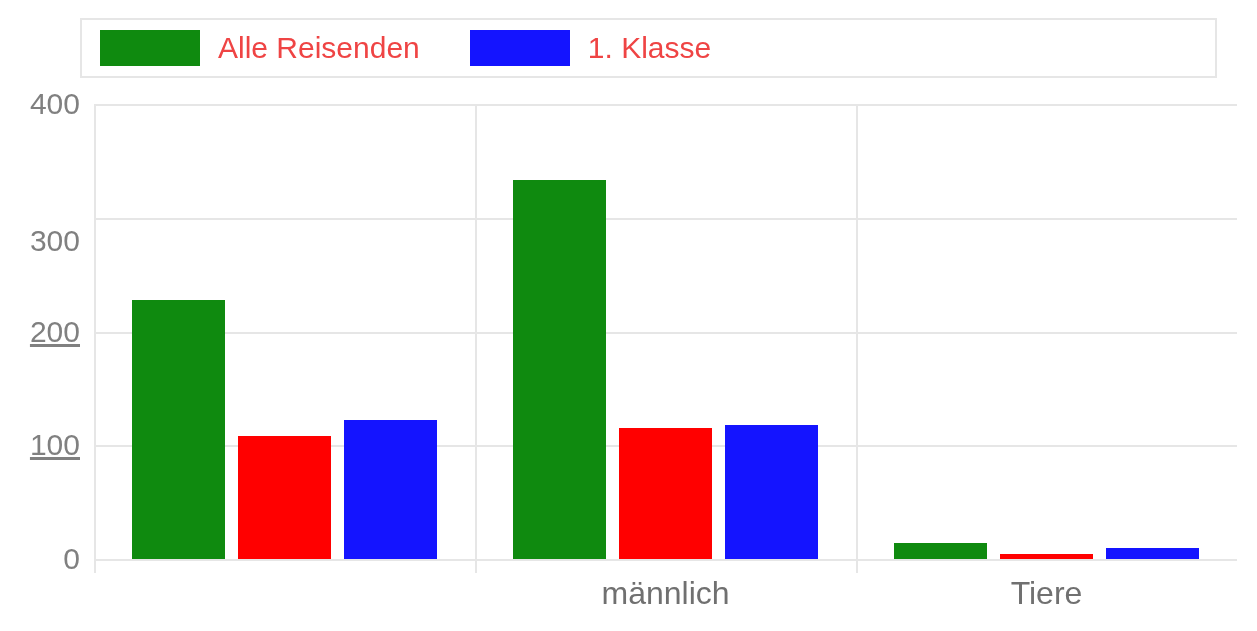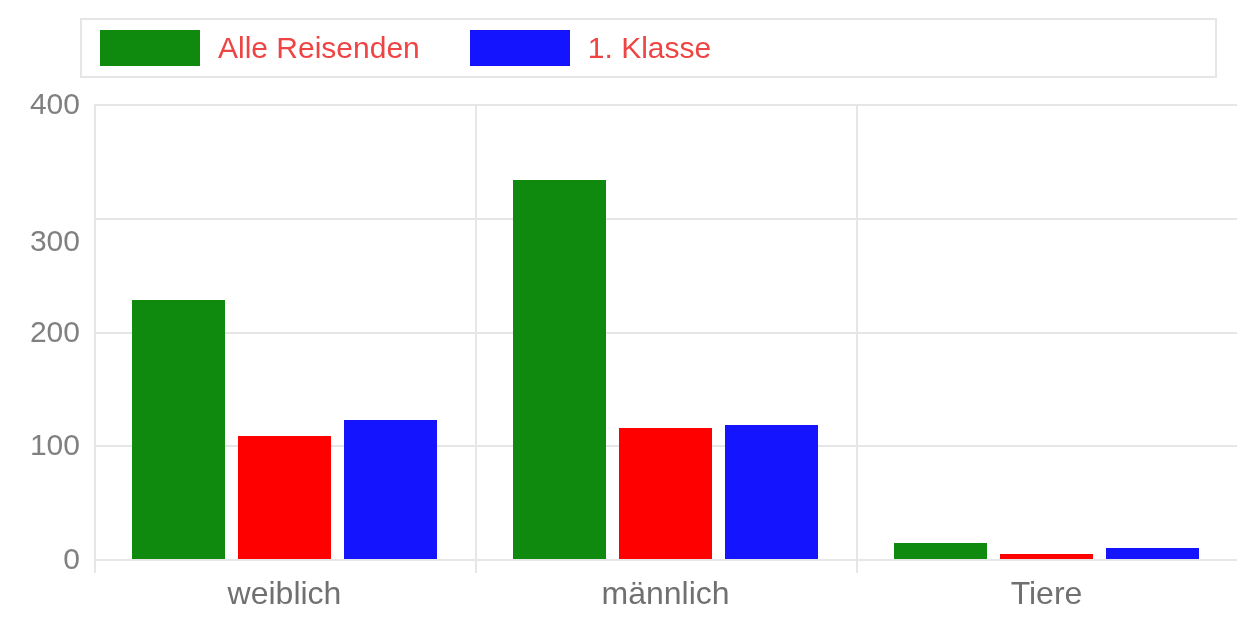--- a/index.html
+++ b/index.html
@@ -104,31 +104,30 @@
       <span class="legend-swatch" style="background:#1414ff"></span>
       <span>1. Klasse</span>
     </div>
   </div>
 
   <div class="plot">
     <div class="plot-inner" id="plot-inner">
         <div class="gridline" style="top: 100%;"></div>
         <div class="y-tick-label" style="top: 100%;">0</div>
         <div class="gridline" style="top: 75%;"></div>
-        <div class="y-tick-label" style="top: 75%;">100</div>
+        <div class="y-tick-label" style="top: 75%; text-decoration: underline;">100</div>
         <div class="gridline" style="top: 50%;"></div>
-        <div class="y-tick-label" style="top: 50%;">200</div>
+        <div class="y-tick-label" style="top: 50%; text-decoration: underline;">200</div>
         <div class="gridline" style="top: 25%;"></div>
         <div class="y-tick-label" style="top: 25%; margin-top: 23px;">300</div>
         <div class="gridline" style="top: 0%;"></div>
         <div class="y-tick-label" style="top: 0%;">400</div>
         <div class="cat-sep" style="left: 33.3333%;"></div>
         <div class="cat-sep" style="left: 66.6667%;"></div>
         <div class="cat-sep" style="left: 0%;"></div>
-        <div class="x-tick-label" style="left: 16.6667%;">weiblich</div>
         <div class="x-tick-label" style="left: 83.3333%;">Tiere</div>
         <div class="x-tick-label" style="left: 50%;">männlich</div>
         <div class="bar" title="Alle Reisenden / weiblich: 228" style="left: 3.33333%; width: 8.11111%; height: 57%; background: rgb(15, 138, 15);"></div>
         <div class="bar" title="1. Klasse / weiblich: 108" style="left: 12.6111%; width: 8.11111%; height: 27%; background: rgb(255, 0, 0);"></div>
         <div class="bar" title="2. Klasse / weiblich: 122" style="left: 21.8889%; width: 8.11111%; height: 30.5%; background: rgb(20, 20, 255);"></div>
         <div class="bar" title="Alle Reisenden / männlich: 333" style="left: 36.6667%; width: 8.11111%; height: 83.25%; background: rgb(15, 138, 15);"></div>
         <div class="bar" title="1. Klasse / männlich: 115" style="left: 45.9444%; width: 8.11111%; height: 28.75%; background: rgb(255, 0, 0);"></div>
         <div class="bar" title="2. Klasse / männlich: 118" style="left: 55.2222%; width: 8.11111%; height: 29.5%; background: rgb(20, 20, 255);"></div>
         <div class="bar" title="Alle Reisenden / Tiere: 14" style="left: 70%; width: 8.11111%; height: 3.5%; background: rgb(15, 138, 15);"></div>
         <div class="bar" title="1. Klasse / Tiere: 4" style="left: 79.2778%; width: 8.11111%; height: 1%; background: rgb(255, 0, 0);"></div>

